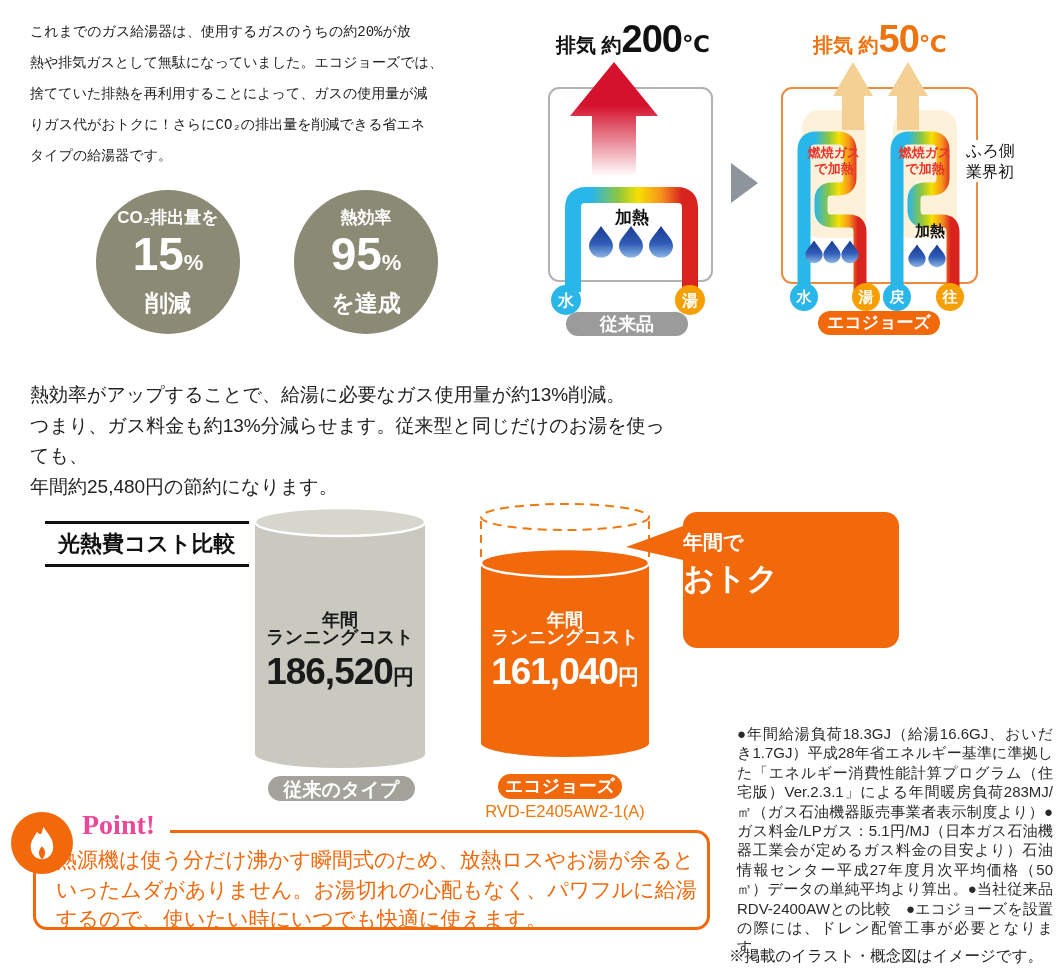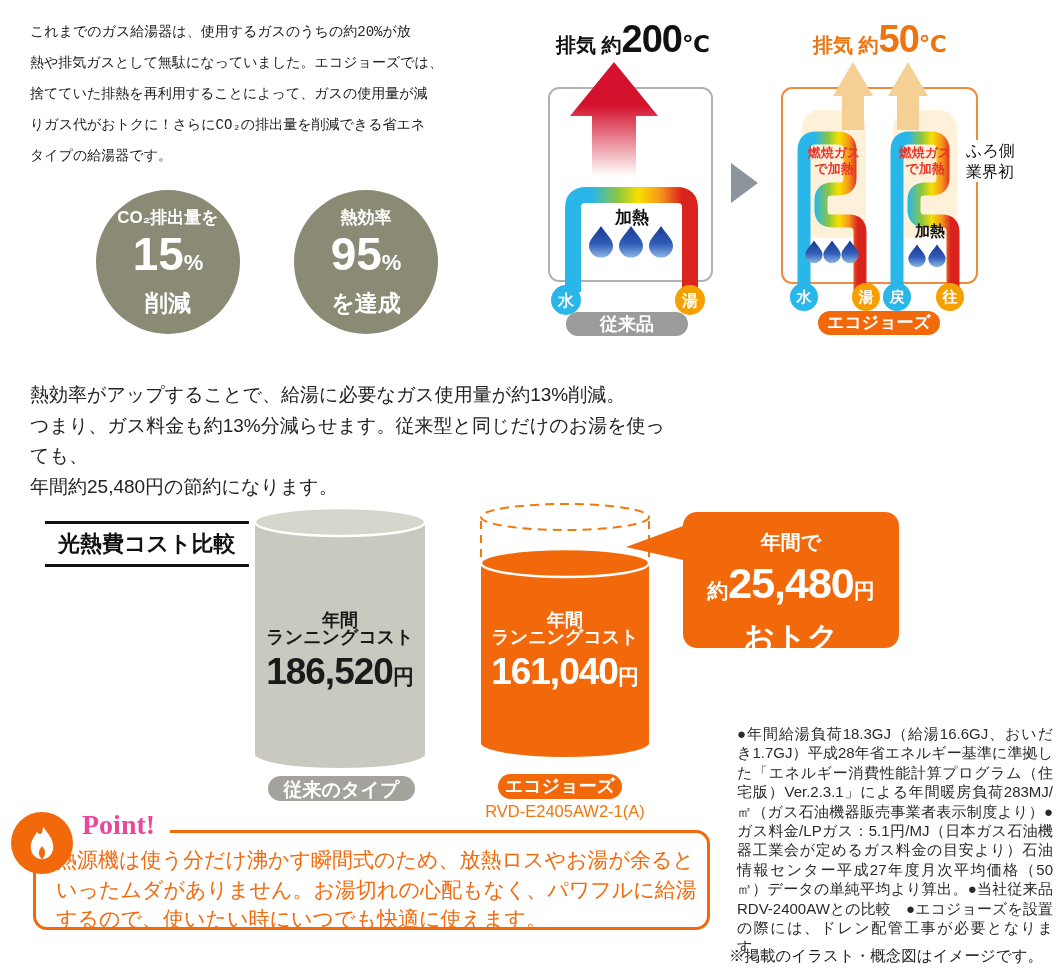--- a/index.html
+++ b/index.html
@@ -49,21 +49,21 @@
   .cyl-text .amt .num{font-size:37px;letter-spacing:-1px;}
   .cyl-text .amt .yen{font-size:21px;}
   .cyl-gray-text{left:255px;top:612px;color:#1a1a1a;}
   .cyl-orange-text{left:480px;top:612px;color:#fff;}
   .tag{border-radius:14px;color:#fff;font-weight:bold;text-align:center;}
   .tag-conv{left:268px;top:776px;width:147px;height:25px;line-height:28px;font-size:19px;background:#a3a39b;text-align:center;}
   .tag-eco{left:498px;top:774px;width:124px;height:25px;line-height:25px;font-size:18px;background:#f2690c;}
   .model{left:480px;top:802px;width:170px;text-align:center;font-size:16.5px;color:#f0760e;}
 
   .callout{left:683px;top:512px;width:216px;height:136px;background:#f2690c;border-radius:14px;
-           color:#fff;text-align:center;}
+           color:#fff;text-align:left;}
   .callout .c1{font-size:20px;font-weight:bold;margin-top:17px;}
   .callout .c2{margin-top:5px;line-height:44px;font-weight:bold;}
   .callout .c2 .approx{font-size:21px;}
   .callout .c2 .num{font-size:43px;letter-spacing:-1px;}
   .callout .c2 .yen{font-size:21px;}
   .callout .c3{font-size:31px;font-weight:bold;margin-top:2px;}
   .callout .tail{position:absolute;left:-57px;top:14px;width:0;height:0;
                  border-right:57px solid #f2690c;border-top:21px solid transparent;border-bottom:13px solid transparent;}
 
   
@@ -231,23 +231,20 @@
     <div class="l1">年間</div>
     <div class="l2">ランニングコスト</div>
     <div class="amt"><span class="num">161,040</span><span class="yen">円</span></div>
   </div>
   <div class="abs tag tag-eco">エコジョーズ</div>
   <div class="abs model">RVD-E2405AW2-1(A)</div>
 
   <div class="abs callout">
     <div class="tail"></div>
     <div class="c1">年間で</div>
-    <div class="c2">
-      <span class="approx">約</span><span class="num">25,480</span><span class="yen">円</span>
-    </div>
     <div class="c3">おトク</div>
   </div>
 
   <div class="abs point-box"></div>
   <div class="abs point-gap"></div>
   <div class="abs point-circle">
     <svg width="40" height="40" viewBox="-16 -16 32 32">
       <path d="M1,-13 C4,-8 9,-4 9,3 C9,9 5,13 0,13 C-5,13 -9,9 -9,3 C-9,-2 -6,-5 -4,-9 C-3,-7 -1,-6.5 0,-8.5 C0.5,-10 0.5,-11.5 1,-13 Z" fill="#ffffff"></path>
       <path d="M0,13 C-3,10 -3.5,6 0,2.5 C3.5,6 3,10 0,13 Z" fill="#f2690c"></path>
     </svg>

